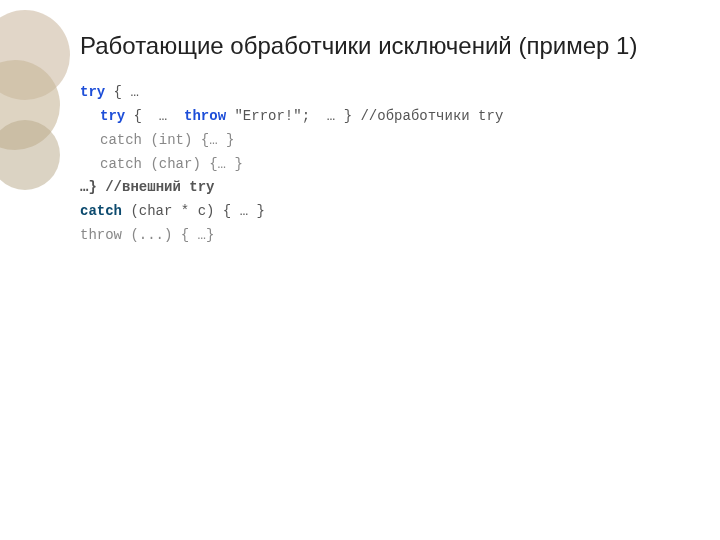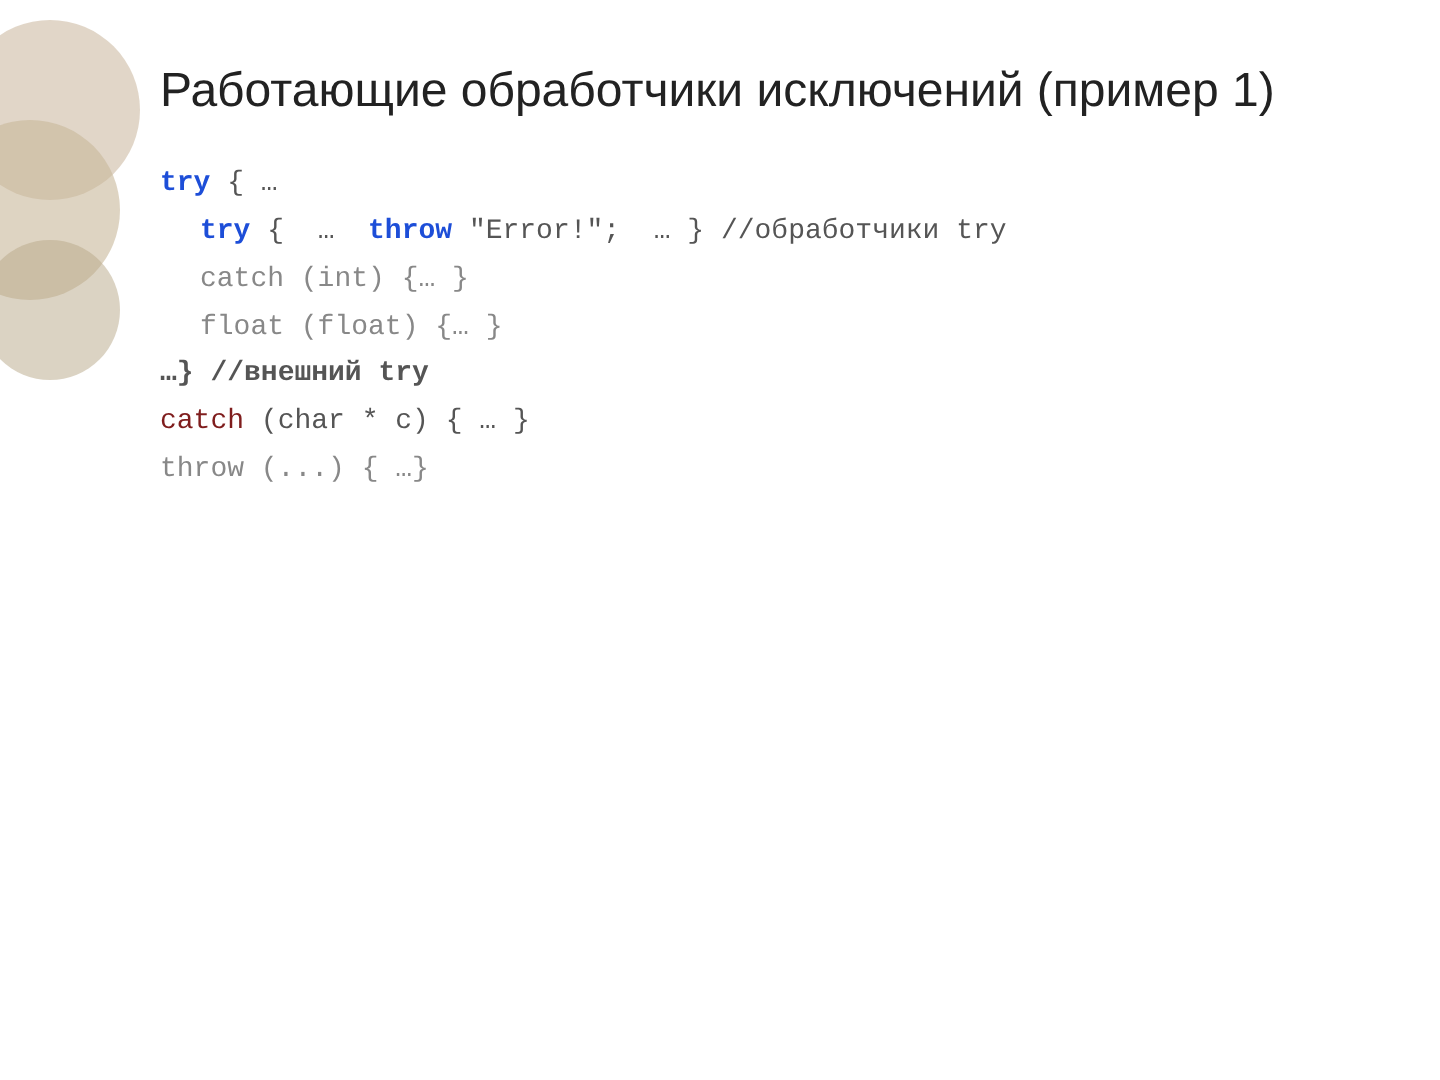--- a/index.html
+++ b/index.html
@@ -103,22 +103,22 @@
     .comment {
       color: #555;
       font-style: normal;
     }
 
     .indent1 {
       padding-left: 20px;
     }
 
     .catch-bold {
-      font-weight: normal;
-      color: #7f1d1d;
+      font-weight: bold;
+      color: #0c4a6e;
     }
 
     .catch-normal {
       font-weight: normal;
       color: #888;
     }
   </style>
 </head>
 <body>
 
@@ -133,21 +133,21 @@
   <h1 class="title">Работающие обработчики исключений (пример 1)</h1>
 
   <div class="code-block">
 
     <span class="code-line"><span class="kw-bold">try</span> { …</span>
 
     <span class="code-line indent1"><span class="kw-bold">try</span> {  …  <span class="kw-bold">throw</span> "Error!";  … } <span class="comment">//обработчики try</span></span>
 
     <span class="code-line indent1"><span class="catch-normal">catch (int) {… }</span></span>
 
-    <span class="code-line indent1"><span class="catch-normal">float (float) {… }</span></span>
+    <span class="code-line indent1"><span class="catch-normal">catch (char) {… }</span></span>
 
     <span class="code-line"><span class="kw-normal">…} <span class="comment">//внешний try</span></span></span>
 
     <span class="code-line"><span class="catch-bold">catch</span> (char * c) { … }</span>
 
     <span class="code-line"><span class="catch-normal">throw (...) { …}</span></span>
 
   </div>
 
 </div>

